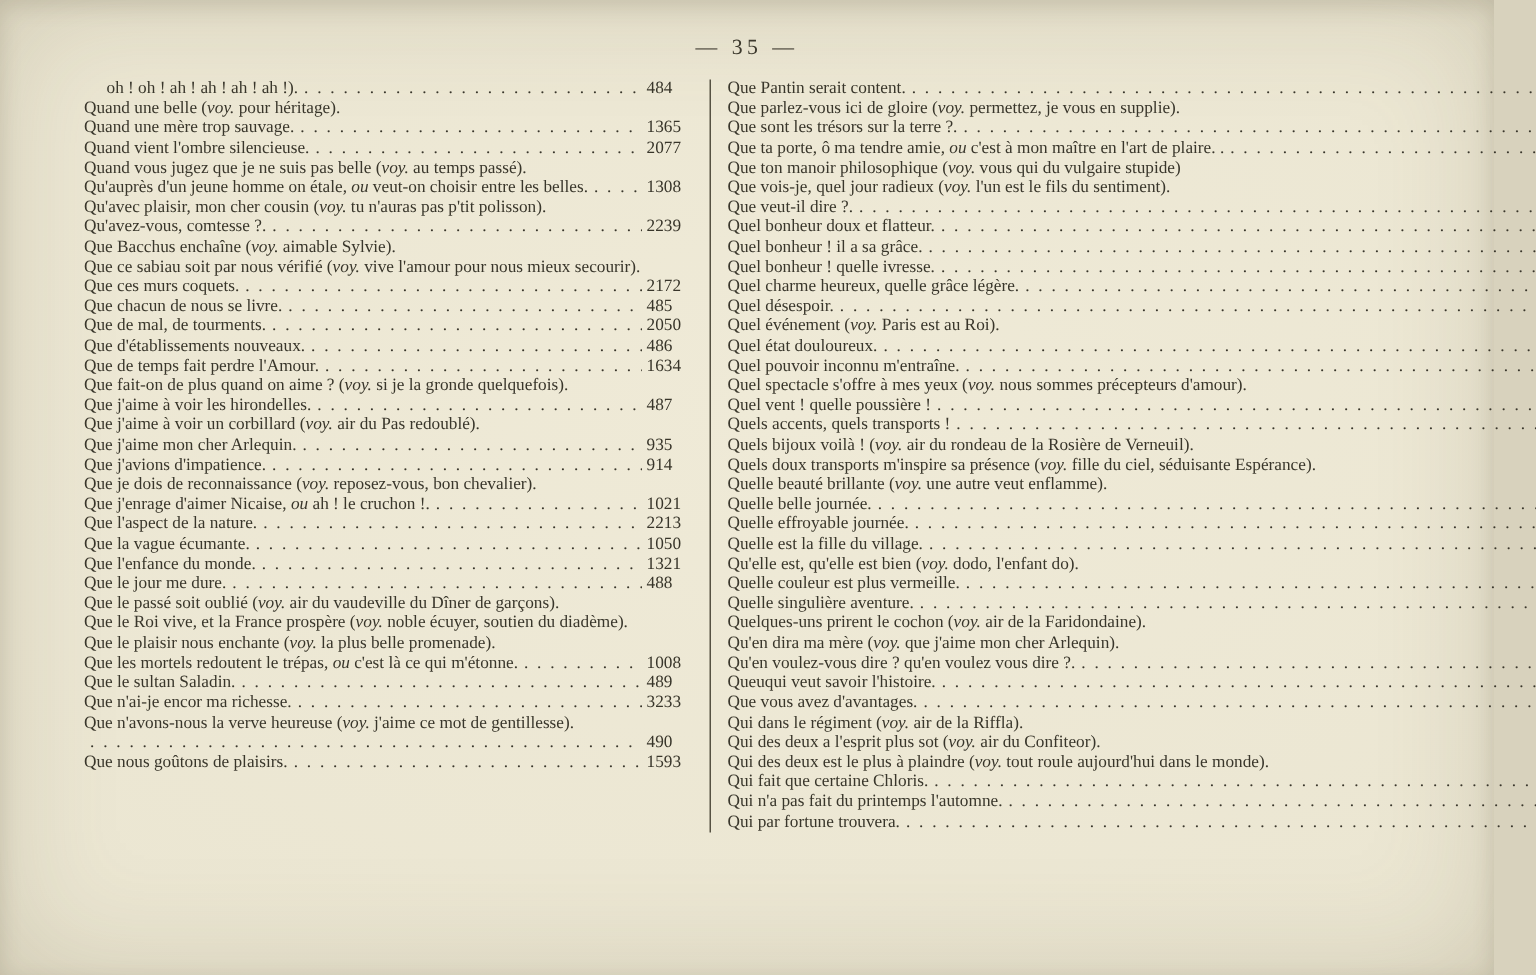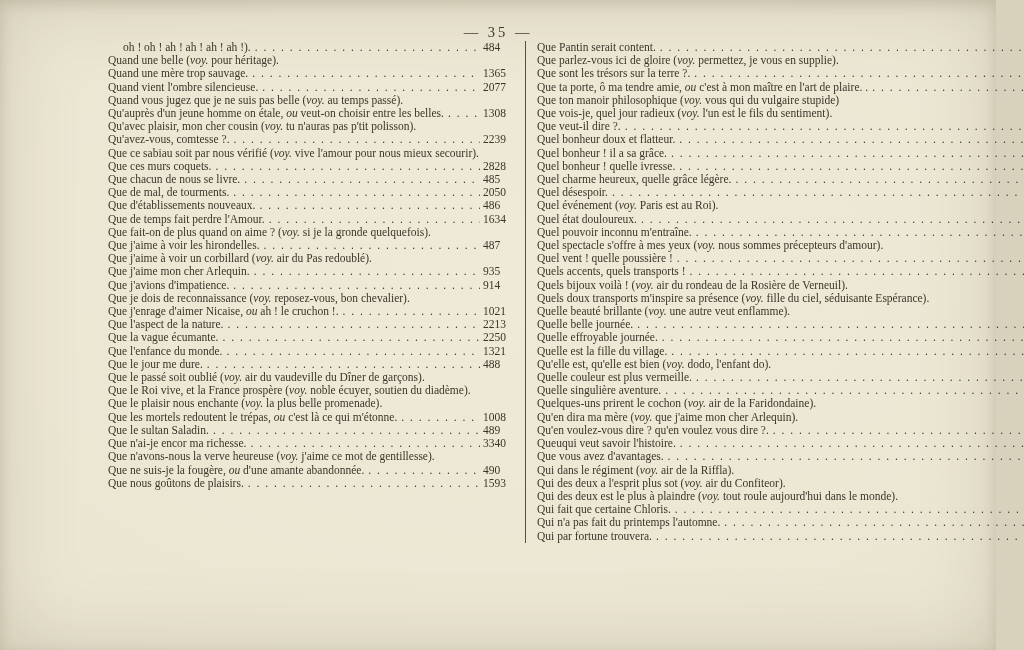--- a/index.html
+++ b/index.html
@@ -13,21 +13,21 @@
     background:radial-gradient(130% 120% at 52% 42%, #efead7 0%, #ebe6d2 55%, #e3ddc7 86%, #d9d3bd 100%);
     box-shadow:inset 0 0 80px rgba(105,95,65,.20), inset 0 4px 14px rgba(90,80,55,.18);
     color:#39362b;
   }
   .page-header{
     padding-top:24px;text-align:center;
     font-size:14.5px;letter-spacing:3px;color:#3c392d;
   }
   .columns{
     display:flex;align-items:stretch;
-    padding-left:108px;padding-right:18px;
+    margin-top:12px;padding-left:56px;padding-right:18px;
   }
   .col{box-sizing:border-box;}
   .col-left{width:417px;padding-right:9px;flex:0 0 auto;}
   .col-right{flex:1 1 auto;border-left:1.3px solid #565243;padding-left:11px;}
   .entry{
     display:flex;align-items:baseline;
     font-size:11.5px;line-height:13.2px;color:#39362b;
   }
   .entry-text{
     flex:0 1 auto;
@@ -81,26 +81,29 @@
         </div>
         <div class="entry">
           <span class="entry-text"><span>Qu'avec plaisir, mon cher cousin (</span><i>voy.</i><span> tu n'auras pas p'tit polisson).</span></span>
         </div>
         <div class="entry">
           <span class="entry-text"><span>Qu'avez-vous, comtesse ?.</span></span>
           <span class="leader">. . . . . . . . . . . . . . . . . . . . . . . . . . . . . . . . . . . . . . . . . . . . . . . . . . . . . . . . . . . . . . . . . . . . . . </span>
           <span class="num">2239</span>
         </div>
         <div class="entry">
+          <span class="entry-text"><span>Que Bacchus enchaîne (</span><i>voy.</i><span> aimable Sylvie).</span></span>
+        </div>
+        <div class="entry">
           <span class="entry-text"><span>Que ce sabiau soit par nous vérifié (</span><i>voy.</i><span> vive l'amour pour nous mieux secourir).</span></span>
         </div>
         <div class="entry">
           <span class="entry-text"><span>Que ces murs coquets.</span></span>
           <span class="leader">. . . . . . . . . . . . . . . . . . . . . . . . . . . . . . . . . . . . . . . . . . . . . . . . . . . . . . . . . . . . . . . . . . . . . . </span>
-          <span class="num">2828</span>
+          <span class="num">2172</span>
         </div>
         <div class="entry">
           <span class="entry-text"><span>Que chacun de nous se livre.</span></span>
           <span class="leader">. . . . . . . . . . . . . . . . . . . . . . . . . . . . . . . . . . . . . . . . . . . . . . . . . . . . . . . . . . . . . . . . . . . . . . </span>
           <span class="num">485</span>
         </div>
         <div class="entry">
           <span class="entry-text"><span>Que de mal, de tourments.</span></span>
           <span class="leader">. . . . . . . . . . . . . . . . . . . . . . . . . . . . . . . . . . . . . . . . . . . . . . . . . . . . . . . . . . . . . . . . . . . . . . </span>
           <span class="num">2050</span>
@@ -145,21 +148,21 @@
           <span class="num">1021</span>
         </div>
         <div class="entry">
           <span class="entry-text"><span>Que l'aspect de la nature.</span></span>
           <span class="leader">. . . . . . . . . . . . . . . . . . . . . . . . . . . . . . . . . . . . . . . . . . . . . . . . . . . . . . . . . . . . . . . . . . . . . . </span>
           <span class="num">2213</span>
         </div>
         <div class="entry">
           <span class="entry-text"><span>Que la vague écumante.</span></span>
           <span class="leader">. . . . . . . . . . . . . . . . . . . . . . . . . . . . . . . . . . . . . . . . . . . . . . . . . . . . . . . . . . . . . . . . . . . . . . </span>
-          <span class="num">2250</span>
+          <span class="num">1050</span>
         </div>
         <div class="entry">
           <span class="entry-text"><span>Que l'enfance du monde.</span></span>
           <span class="leader">. . . . . . . . . . . . . . . . . . . . . . . . . . . . . . . . . . . . . . . . . . . . . . . . . . . . . . . . . . . . . . . . . . . . . . </span>
           <span class="num">1321</span>
         </div>
         <div class="entry">
           <span class="entry-text"><span>Que le jour me dure.</span></span>
           <span class="leader">. . . . . . . . . . . . . . . . . . . . . . . . . . . . . . . . . . . . . . . . . . . . . . . . . . . . . . . . . . . . . . . . . . . . . . </span>
           <span class="num">488</span>
@@ -179,27 +182,26 @@
           <span class="num">1008</span>
         </div>
         <div class="entry">
           <span class="entry-text"><span>Que le sultan Saladin.</span></span>
           <span class="leader">. . . . . . . . . . . . . . . . . . . . . . . . . . . . . . . . . . . . . . . . . . . . . . . . . . . . . . . . . . . . . . . . . . . . . . </span>
           <span class="num">489</span>
         </div>
         <div class="entry">
           <span class="entry-text"><span>Que n'ai-je encor ma richesse.</span></span>
           <span class="leader">. . . . . . . . . . . . . . . . . . . . . . . . . . . . . . . . . . . . . . . . . . . . . . . . . . . . . . . . . . . . . . . . . . . . . . </span>
-          <span class="num">3340</span>
+          <span class="num">3233</span>
         </div>
         <div class="entry">
           <span class="entry-text"><span>Que n'avons-nous la verve heureuse (</span><i>voy.</i><span> j'aime ce mot de gentillesse).</span></span>
         </div>
         <div class="entry">
-          <span class="entry-text"><span>Que ne suis-je la fougère, </span><i>ou</i><span> d'une amante abandonnée.</span></span>
           <span class="leader">. . . . . . . . . . . . . . . . . . . . . . . . . . . . . . . . . . . . . . . . . . . . . . . . . . . . . . . . . . . . . . . . . . . . . . </span>
           <span class="num">490</span>
         </div>
         <div class="entry">
           <span class="entry-text"><span>Que nous goûtons de plaisirs.</span></span>
           <span class="leader">. . . . . . . . . . . . . . . . . . . . . . . . . . . . . . . . . . . . . . . . . . . . . . . . . . . . . . . . . . . . . . . . . . . . . . </span>
           <span class="num">1593</span>
         </div>
       </div>
     <div class="col col-right">

